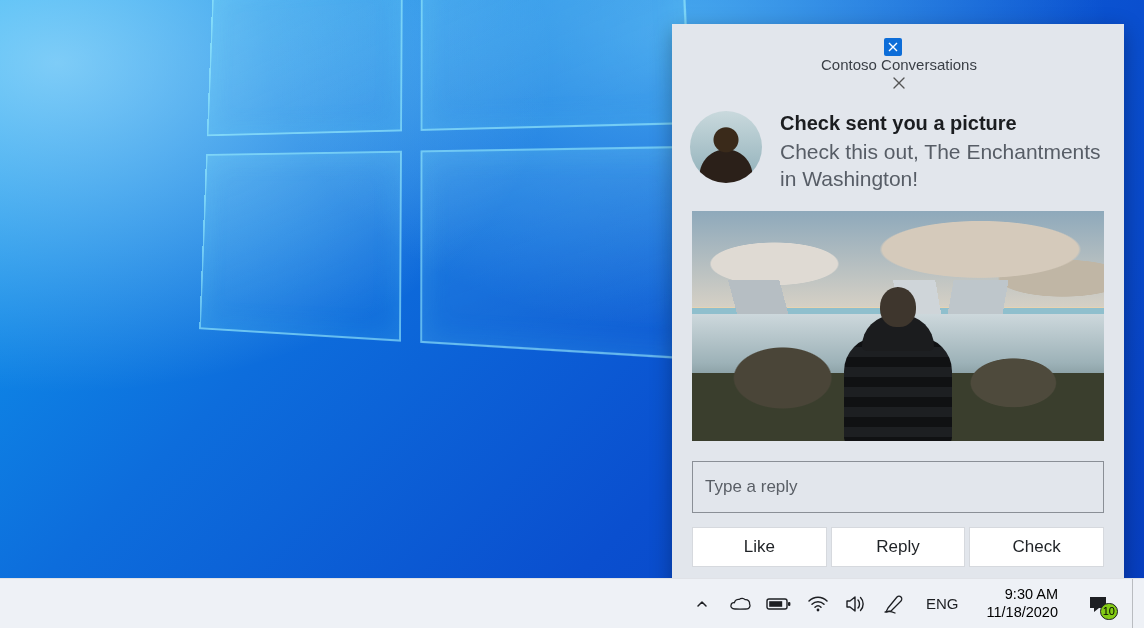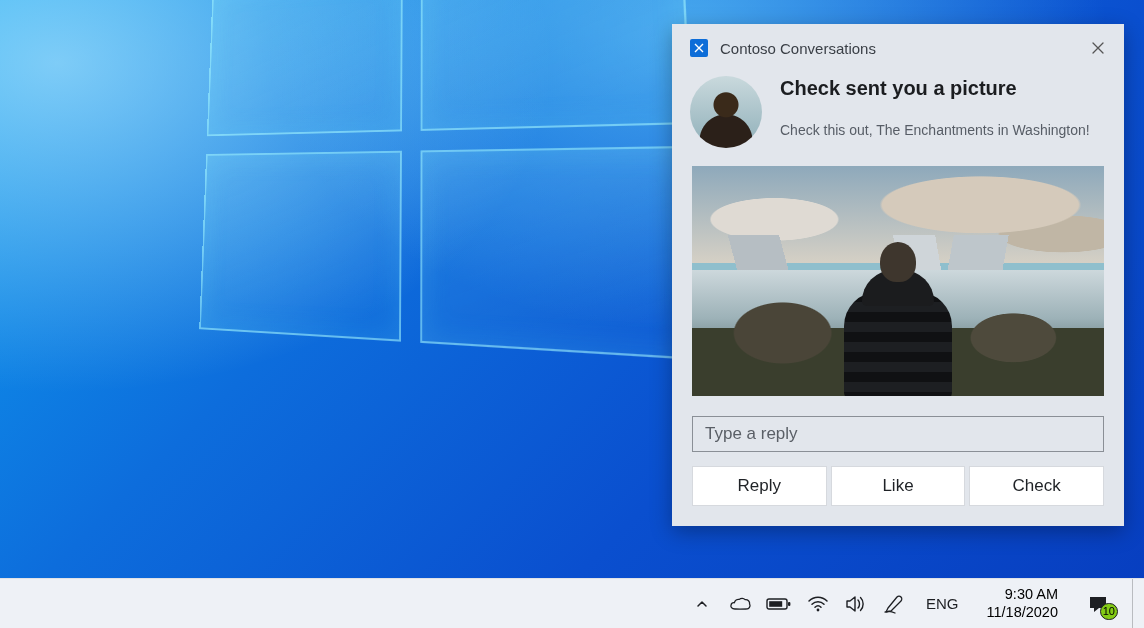--- a/index.html
+++ b/index.html
@@ -46,20 +46,21 @@
       top: 24px;
       width: 452px;
       background: #e2e6ec;
       box-shadow: 0 6px 20px rgba(0,0,0,0.3);
       padding-bottom: 20px;
     }
     .toast-header {
       display: flex;
       align-items: center;
       padding: 14px 16px 8px 18px;
+      flex-direction: column;
     }
     .app-icon {
       width: 18px;
       height: 18px;
       background: #0d6dd8;
       display: inline-flex;
       align-items: center;
       justify-content: center;
       color: #fff;
       font-size: 9px;
@@ -97,24 +98,24 @@
       margin-right: 18px;
     }
     .toast-text { flex: 1; }
     .toast-title {
       font-size: 20px;
       font-weight: 600;
       color: #1b1d20;
       line-height: 1.25;
     }
     .toast-subtitle {
-      font-size: 14px;
+      font-size: 21px;
       color: #575d66;
       line-height: 1.3;
-      margin-top: 20px;
+      margin-top: 2px;
     }
     .hero {
       margin: 14px 20px 0 20px;
       height: 230px;
       position: relative;
       overflow: hidden;
       background: linear-gradient(#b8cbd6 0 38%, #e8d3b0 38% 42%, #8fbfcd 42% 60%, #556150 60% 100%);
     }
     .hero .sky-clouds {
       position: absolute; left:0; right:0; top:0; height:42%;
@@ -157,21 +158,21 @@
       background:#1b1c1e;
     }
     .hero .person .torso {
       position:absolute; top:56px; left:50%; transform:translateX(-50%);
       width:108px; height:110px; border-radius:34px 34px 10px 10px;
       background:
         repeating-linear-gradient(#101113 0 10px, #1d1f22 10px 20px);
     }
     .reply-box {
       margin: 20px 20px 0 20px;
-      height: 36px;
+      height: 52px;
       border: 1px solid #8a8f96;
       display: flex;
       align-items: center;
       padding: 0 12px;
       background: #e2e6ec;
     }
     .reply-box input {
       border: none;
       background: transparent;
       outline: none;
@@ -314,22 +315,22 @@
       <div class="hood"></div>
       <div class="head"></div>
     </div>
   </div>
 
   <div class="reply-box">
     <input type="text" placeholder="Type a reply" style="">
   </div>
 
   <div class="toast-actions">
+    <button>Like</button>
     <button>Reply</button>
-    <button>Like</button>
     <button>Check</button>
   </div>
 </div>
 
 <div class="taskbar">
   <div class="tray">
 
     <div class="tray-item" title="Show hidden icons">
       <svg width="14" height="14" viewBox="0 0 14 14">
           <path d="M3 9 L7 5 L11 9" fill="none" stroke="#1d1f23" stroke-width="1.5" stroke-linecap="round" stroke-linejoin="round"></path>

